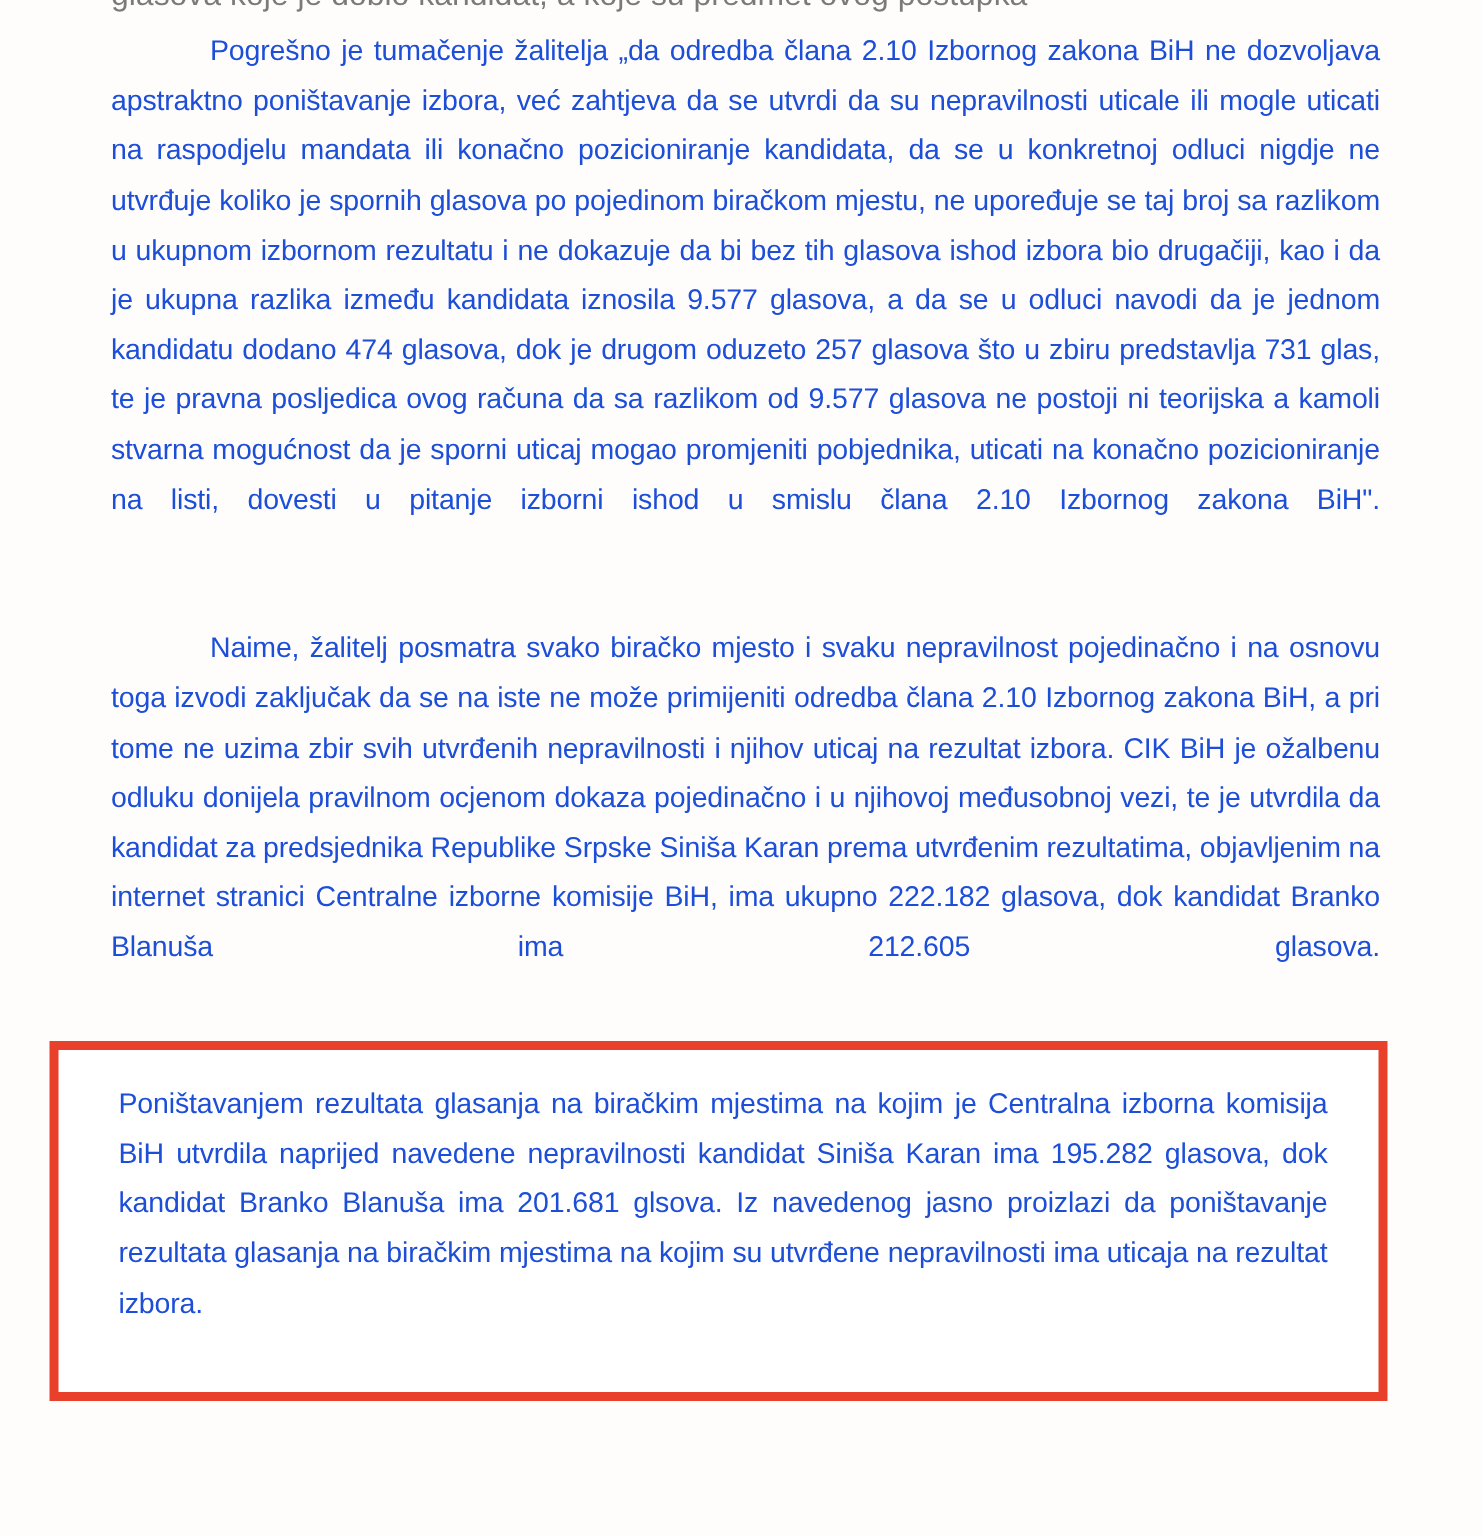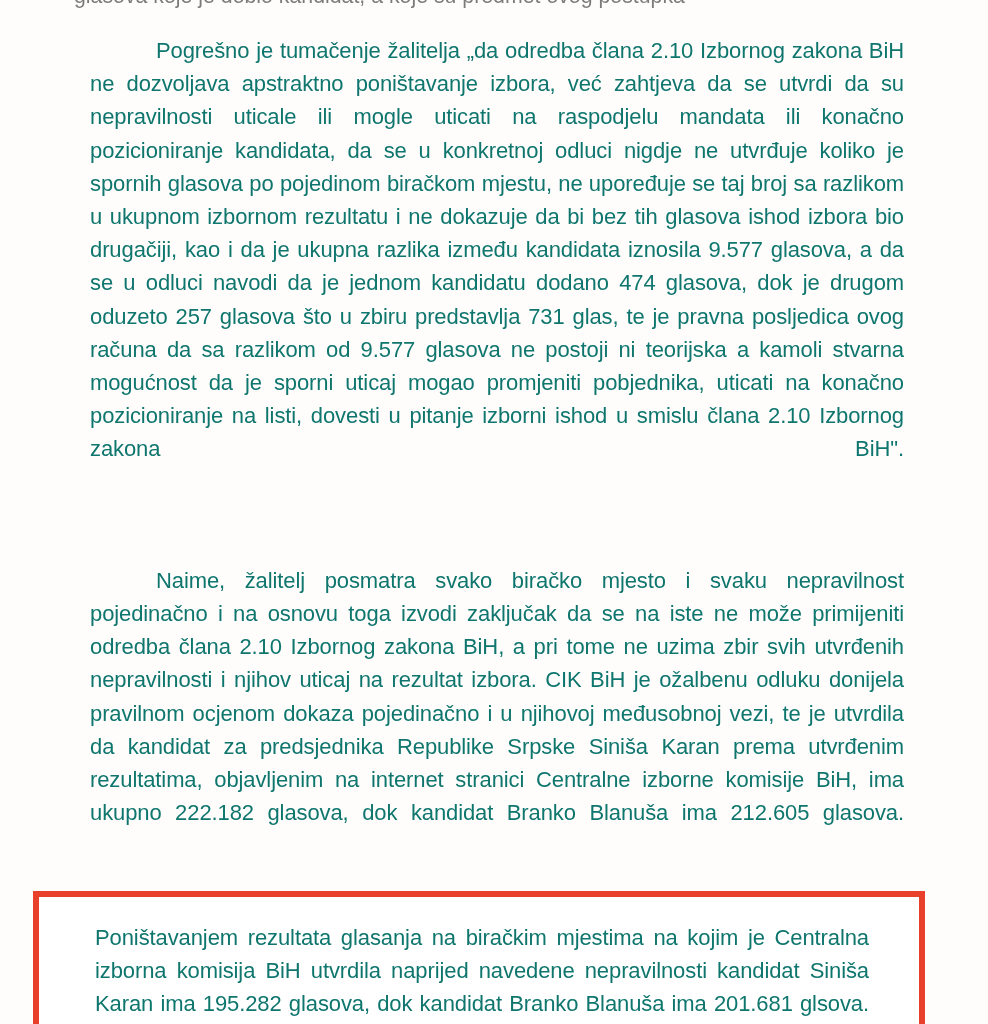--- a/index.html
+++ b/index.html
@@ -23,29 +23,29 @@
     box-sizing: border-box;
   }
   .doc-body {
     position: absolute;
     left: 0;
     top: 0;
     width: 988px;
     padding-top: 18px;
   }
   .para {
-    margin: 16px;
+    margin: 0;
     padding: 0 68px 0 74px;
-    font-size: 22px;
+    font-size: 19px;
     line-height: 33.2px;
     text-align: justify;
     text-justify: inter-word;
     letter-spacing: -0.1px;
     word-spacing: 0px;
-    color: #0f766e;
+    color: #1d4ed8;
   }
   .para .indent {
     display: inline-block;
     width: 66px;
   }
   .para-gap {
     height: 33px;
   }
   
   .para::after {
@@ -57,21 +57,21 @@
     position: relative;
     margin: 0;
     padding: 0;
     border: 6px solid #e8402a;
     box-sizing: border-box;
     width: 892px;
     margin-left: 33px;
     background: #ffffff;
   }
   .highlight-box .para {
-    padding: 8px 34px 9px 40px;
+    padding: 20px 34px 9px 40px;
   }
   .top-clip {
     position: absolute;
     left: 0;
     top: 0;
     width: 988px;
     height: 16px;
     overflow: hidden;
   }
   .top-clip .clip-line {

